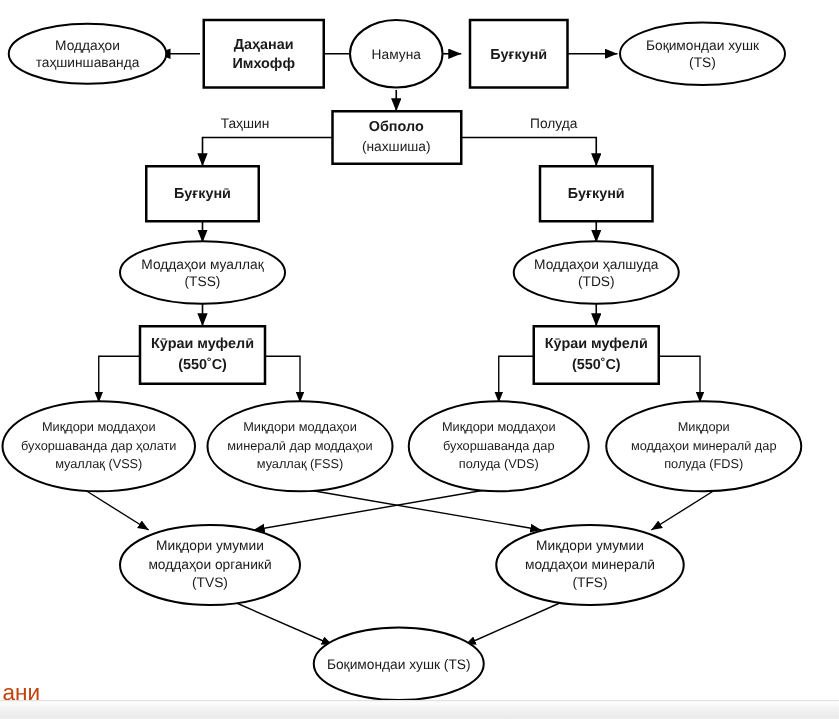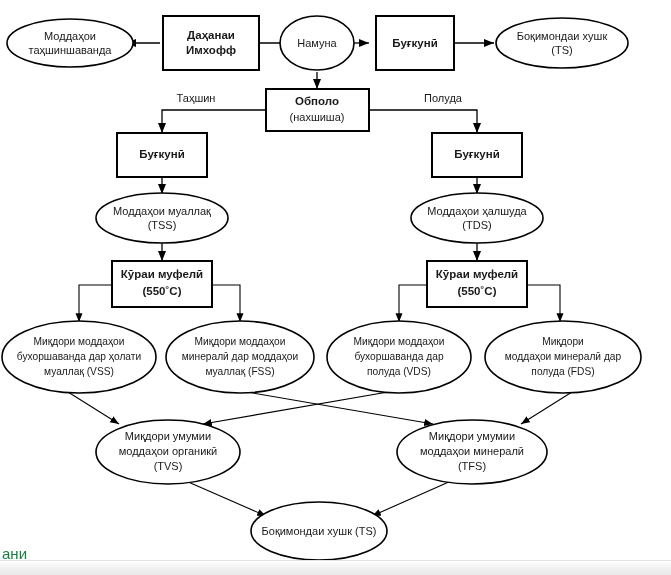--- a/index.html
+++ b/index.html
@@ -66,22 +66,22 @@
     width: 671px;
     height: 14px;
     background: linear-gradient(to bottom, #ffffff 0%, #f3f3f3 40%, #e9e9e9 100%);
     border-top: 1px solid #e2e2e2;
   }
   .footer-text {
     position: absolute;
     left: 2px;
     bottom: 14px;
     font-family: "Liberation Sans", sans-serif;
-    font-size: 15px;
-    color: #15803d;
+    font-size: 18px;
+    color: #c2410c;
     line-height: 14px;
   }
 </style>
 </head>
 <body>
 
 <svg id="flowchart" viewBox="0 0 671 575">
   <defs>
     <marker id="arrow" markerWidth="9" markerHeight="9" refX="8" refY="3.2" orient="auto" markerUnits="strokeWidth">
       <path d="M0,0 L8,3.2 L0,6.4 z" fill="#000000"></path>

